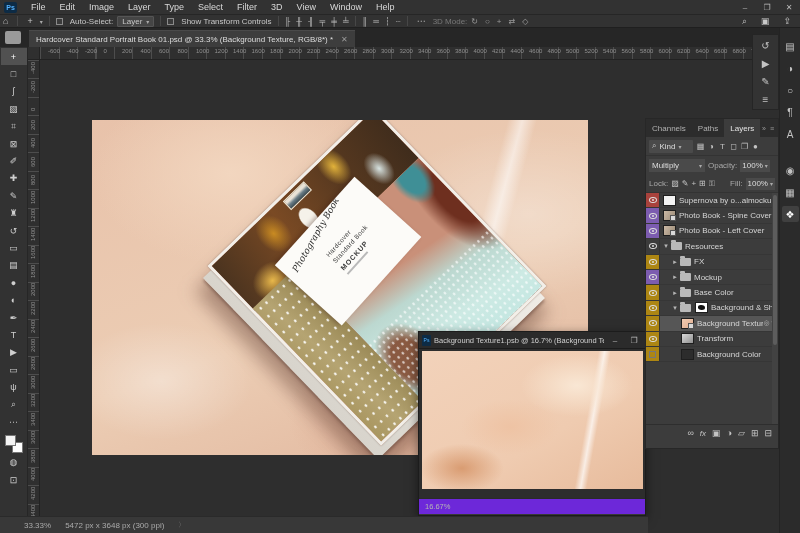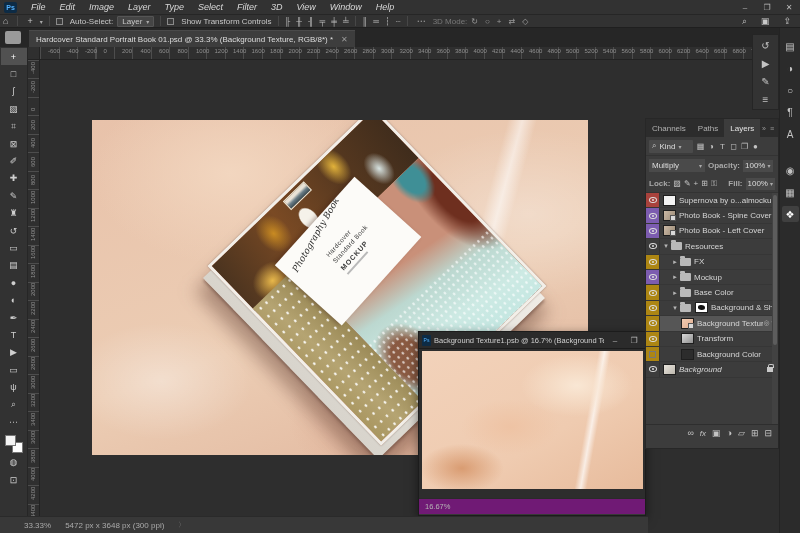--- a/index.html
+++ b/index.html
@@ -7,21 +7,21 @@
               font-family:"Liberation Sans", sans-serif; color:#d0d0d0; }
   #app { position:relative; width:800px; height:533px; background:#2e2e2e; }
 
   
   #menubar { position:absolute; left:0; top:0; width:800px; height:15px;
              background:#323232; border-bottom:1px solid #262626;
              display:flex; align-items:center; font-size:9px; color:#d8d8d8; }
   #ps-logo { width:13px; height:11px; margin:0 7px 0 4px; border-radius:2px;
              background:#0d2b45; color:#53b1ff; font-size:7px; font-weight:bold;
              display:flex; align-items:center; justify-content:center; }
-  .menu-item { padding:0 7px; height:100%; display:flex; align-items:center; cursor:default;font-style:italic; }
+  .menu-item { padding:0 7px; height:100%; display:flex; align-items:center; cursor:default; }
   #win-controls { margin-left:auto; display:flex; }
   .winbtn { width:22px; height:14px; font-size:8px; color:#bbb; display:flex;
             align-items:center; justify-content:center; }
 
   #optionsbar { position:absolute; left:0; top:15px; width:800px; height:13px;
                 background:#323232; border-bottom:1px solid #1f1f1f;
                 display:flex; align-items:center; font-size:8px; color:#c7c7c7; gap:4px; }
   .opt-icon { font-size:9px; color:#c9c9c9; padding:0 3px; }
   .opt-sep { width:1px; height:10px; background:#474747; margin:0 2px; }
   .checkbox { width:7px; height:7px; border:1px solid #8a8a8a; background:#3a3a3a;
@@ -131,21 +131,21 @@
   .float-btn { width:16px; height:13px; display:flex; align-items:center; justify-content:center;
                color:#bbb; font-size:8px; }
   #float-content { position:relative; height:149px; background:#2d2d2d; }
   #float-texture { position:absolute; left:3px; top:2px; right:2px; height:138px;
     background:
       radial-gradient(ellipse 60px 35px at 18% 85%, #d99c72, transparent 70%),
       radial-gradient(ellipse 80px 45px at 70% 25%, #f9e7d4, transparent 70%),
       radial-gradient(ellipse 70px 40px at 40% 55%, #eec3a4, transparent 70%),
       linear-gradient(100deg, transparent 72%, rgba(255,255,255,.7) 74.5%, transparent 77%),
       linear-gradient(150deg,#f2d2ba,#efcbb0 60%,#e7bb9c); }
-  #float-status { height:16px; background:#701a75; border-top:1px solid #2a2a2a;
+  #float-status { height:16px; background:#6d28d9; border-top:1px solid #2a2a2a;
                   font-size:7.5px; color:#b5b5b5; display:flex; align-items:center; padding:0 6px; }
 
   
   #right-strip { position:absolute; left:779px; top:28px; width:21px; height:505px;
                  background:#2b2b2b; border-left:1px solid #232323;
                  display:flex; flex-direction:column; align-items:center; padding-top:10px; gap:6px; }
   .strip-icon { width:17px; height:16px; display:flex; align-items:center; justify-content:center;
                 font-size:10px; color:#c3c3c3; }
   .strip-icon.selected { background:#404040; color:#fff; border-radius:2px; }
   .strip-gap { height:8px; }
@@ -169,21 +169,21 @@
                 gap:3px; padding:0 3px; color:#ddd; flex:0 0 44px; }
   .f-icon { width:11px; height:13px; display:flex; align-items:center; justify-content:center;
             font-size:8px; color:#c3c3c3; }
   #blend-row { height:19px; display:flex; align-items:center; padding:0 3px; gap:3px; }
   #blend-field { background:#4a4a4a; height:13px; flex:0 0 56px; display:flex; align-items:center;
                  justify-content:space-between; padding:0 3px; color:#ddd; }
   #lock-row { height:18px; display:flex; align-items:center; padding:0 3px; gap:3px;
               border-bottom:1px solid #333; }
   .mini-field { background:#4a4a4a; height:12px; display:flex; align-items:center; gap:2px;
                 padding:0 2px; color:#ddd; }
-  .lbl { color:#a8a8a8;font-weight:bold; }
+  .lbl { color:#a8a8a8; }
 
   #layers-list { position:relative; height:231px; overflow:hidden; }
   .layer-row { height:15.4px; display:flex; align-items:center; border-bottom:1px solid #363636;
                color:#d6d6d6; }
   .layer-row.selected { background:#565656; }
   .eye-cell { width:14px; height:100%; flex:0 0 14px; display:flex; align-items:center;
               justify-content:center; border-right:1px solid #333; }
   .eye { width:8px; height:6px; border:1px solid #ddd; border-radius:50%;
          display:flex; align-items:center; justify-content:center; }
   .eye::after { content:""; width:2px; height:2px; background:#ddd; border-radius:50%; }
@@ -611,31 +611,20 @@
         </div>
         <div class="layer-row">
           <div class="eye-cell" style="background: rgb(173, 134, 19);">
             <span class="eye-off"></span>
           </div>
           <span style="width: 20px; flex: 0 0 auto;"></span>
           <span class="thumb t-dark"></span>
           <span class="lname">Background Color</span>
           <span class="row-right"></span>
         </div>
-        <div class="layer-row">
-          <div class="eye-cell" style="background: transparent;">
-            <span class="eye"></span>
-          </div>
-          <span style="width: 2px; flex: 0 0 auto;"></span>
-          <span class="thumb t-bg"></span>
-          <span class="lname italic">Background</span>
-          <span class="row-right">
-            <span class="lock-glyph"></span>
-          </span>
-        </div>
       </div>
     <div id="panel-bottom">
         <span class="pb-icon">∞</span>
         <span class="pb-fx">fx</span>
         <span class="pb-icon">▣</span>
         <span class="pb-icon">◑</span>
         <span class="pb-icon">▱</span>
         <span class="pb-icon">⊞</span>
         <span class="pb-icon">⊟</span>
       </div>

